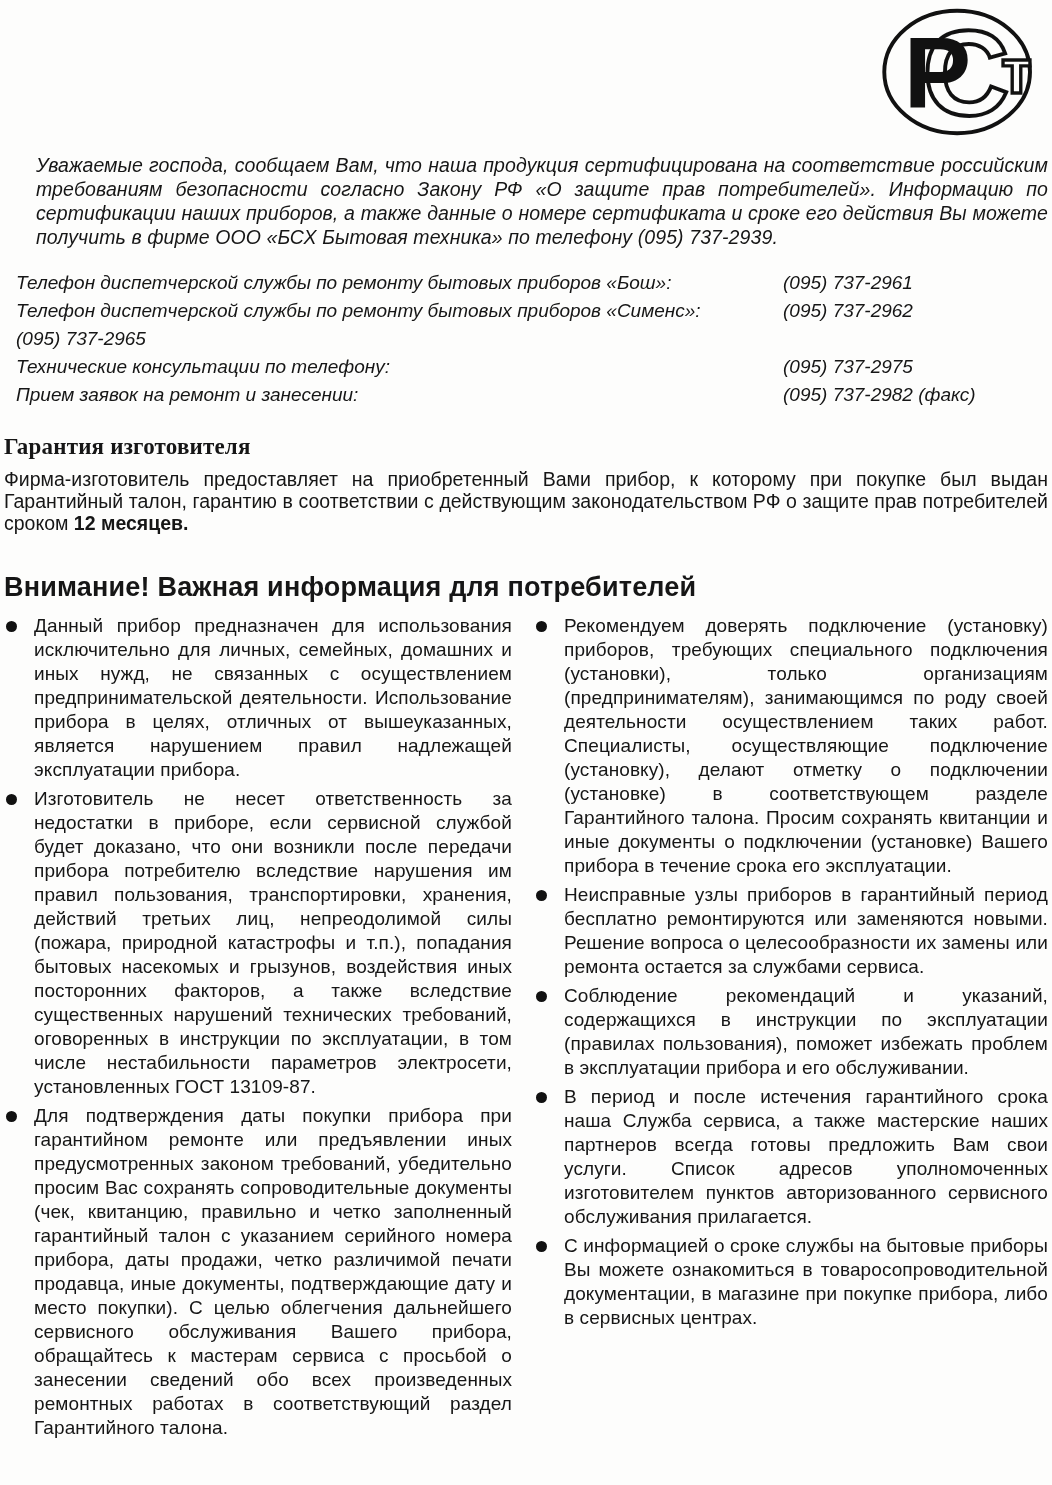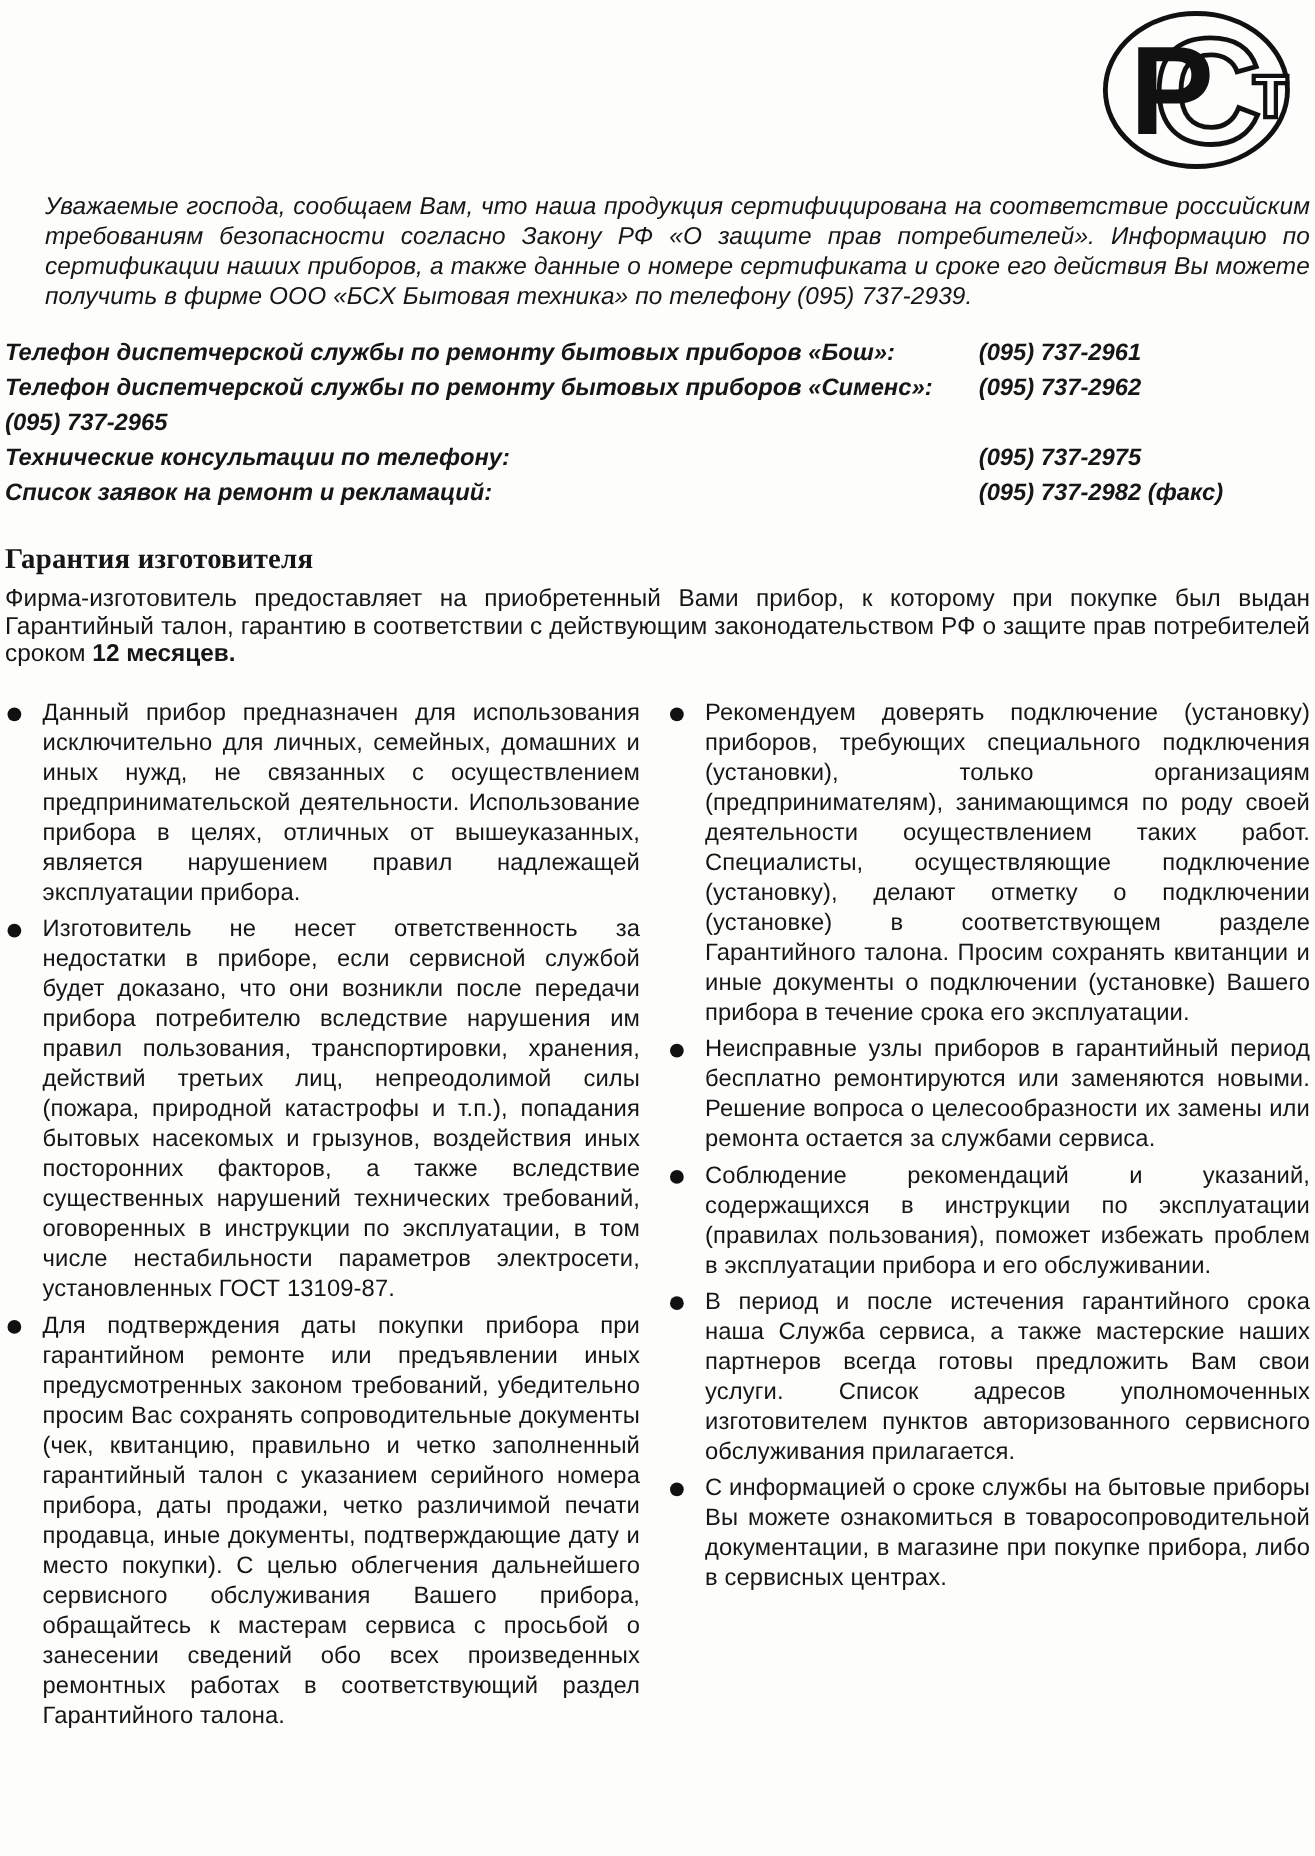--- a/index.html
+++ b/index.html
@@ -32,23 +32,24 @@
     font-size: 19.5px;
     line-height: 24px;
     text-align: justify;
     letter-spacing: 0.1px;
     margin-left: 32px;
   }
   .phones {
     margin-top: 17px;
     min-height: 140px;
     font-style: italic;
-    font-weight: 700;
+    font-weight: 400;
     font-size: 19px;
     line-height: 28px;
+    margin-left: 12px;
   }
   .phone-row { display: flex; }
   .phone-row .lbl { flex: 1 1 auto; }
   .phone-row .num { flex: 0 0 265px; text-align: left; }
   
   .h1 {
     margin: 24px 0 0 0;
     font-size: 23px;
     line-height: 28px;
     font-weight: 700;
@@ -120,28 +121,29 @@
       <span class="num">(095) 737-2962</span>
     </div>
     <div class="phone-row">
       <span class="num">(095) 737-2965</span>
     </div>
     <div class="phone-row">
       <span class="lbl">Технические консультации по телефону:</span>
       <span class="num">(095) 737-2975</span>
     </div>
     <div class="phone-row">
-      <span class="lbl">Список заявок на ремонт и рекламаций:</span>
+      <span class="lbl">Прием заявок на ремонт и занесении:</span>
       <span class="num">(095) 737-2982 (факс)</span>
     </div>
   </div>
 
   <h1 class="h1">Гарантия изготовителя</h1>
   <p class="warranty-body"><span>Фирма-изготовитель предоставляет на приобретенный Вами прибор, к которому при покупке был выдан Гарантийный талон, гарантию в соответствии с действующим законодательством РФ о защите прав потребителей сроком </span><b>12 месяцев.</b></p>
 
+  <h2 class="h2">Внимание! Важная информация для потребителей</h2>
 
   <div class="columns">
     <div class="col col-left">
       <p class="bullet"><span class="dot"></span><span>Данный прибор предназначен для использования исключительно для личных, семейных, домашних и иных нужд, не связанных с осуществлением предпринимательской деятельности. Использование прибора в целях, отличных от вышеуказанных, является нарушением правил надлежащей эксплуатации прибора.</span></p>
       <p class="bullet"><span class="dot"></span><span>Изготовитель не несет ответственность за недостатки в приборе, если сервисной службой будет доказано, что они возникли после передачи прибора потребителю вследствие нарушения им правил пользования, транспортировки, хранения, действий третьих лиц, непреодолимой силы (пожара, природной катастрофы и т.п.), попадания бытовых насекомых и грызунов, воздействия иных посторонних факторов, а также вследствие существенных нарушений технических требований, оговоренных в инструкции по эксплуатации, в том числе нестабильности параметров электросети, установленных ГОСТ 13109-87.</span></p>
       <p class="bullet"><span class="dot"></span><span>Для подтверждения даты покупки прибора при гарантийном ремонте или предъявлении иных предусмотренных законом требований, убедительно просим Вас сохранять сопроводительные документы (чек, квитанцию, правильно и четко заполненный гарантийный талон с указанием серийного номера прибора, даты продажи, четко различимой печати продавца, иные документы, подтверждающие дату и место покупки). С целью облегчения дальнейшего сервисного обслуживания Вашего прибора, обращайтесь к мастерам сервиса с просьбой о занесении сведений обо всех произведенных ремонтных работах в соответствующий раздел Гарантийного талона.</span></p>
     </div>
     <div class="col col-right">
       <p class="bullet"><span class="dot"></span><span>Рекомендуем доверять подключение (установку) приборов, требующих специального подключения (установки), только организациям (предпринимателям), занимающимся по роду своей деятельности осуществлением таких работ. Специалисты, осуществляющие подключение (установку), делают отметку о подключении (установке) в соответствующем разделе Гарантийного талона. Просим сохранять квитанции и иные документы о подключении (установке) Вашего прибора в течение срока его эксплуатации.</span></p>
       <p class="bullet"><span class="dot"></span><span>Неисправные узлы приборов в гарантийный период бесплатно ремонтируются или заменяются новыми. Решение вопроса о целесообразности их замены или ремонта остается за службами сервиса.</span></p>

